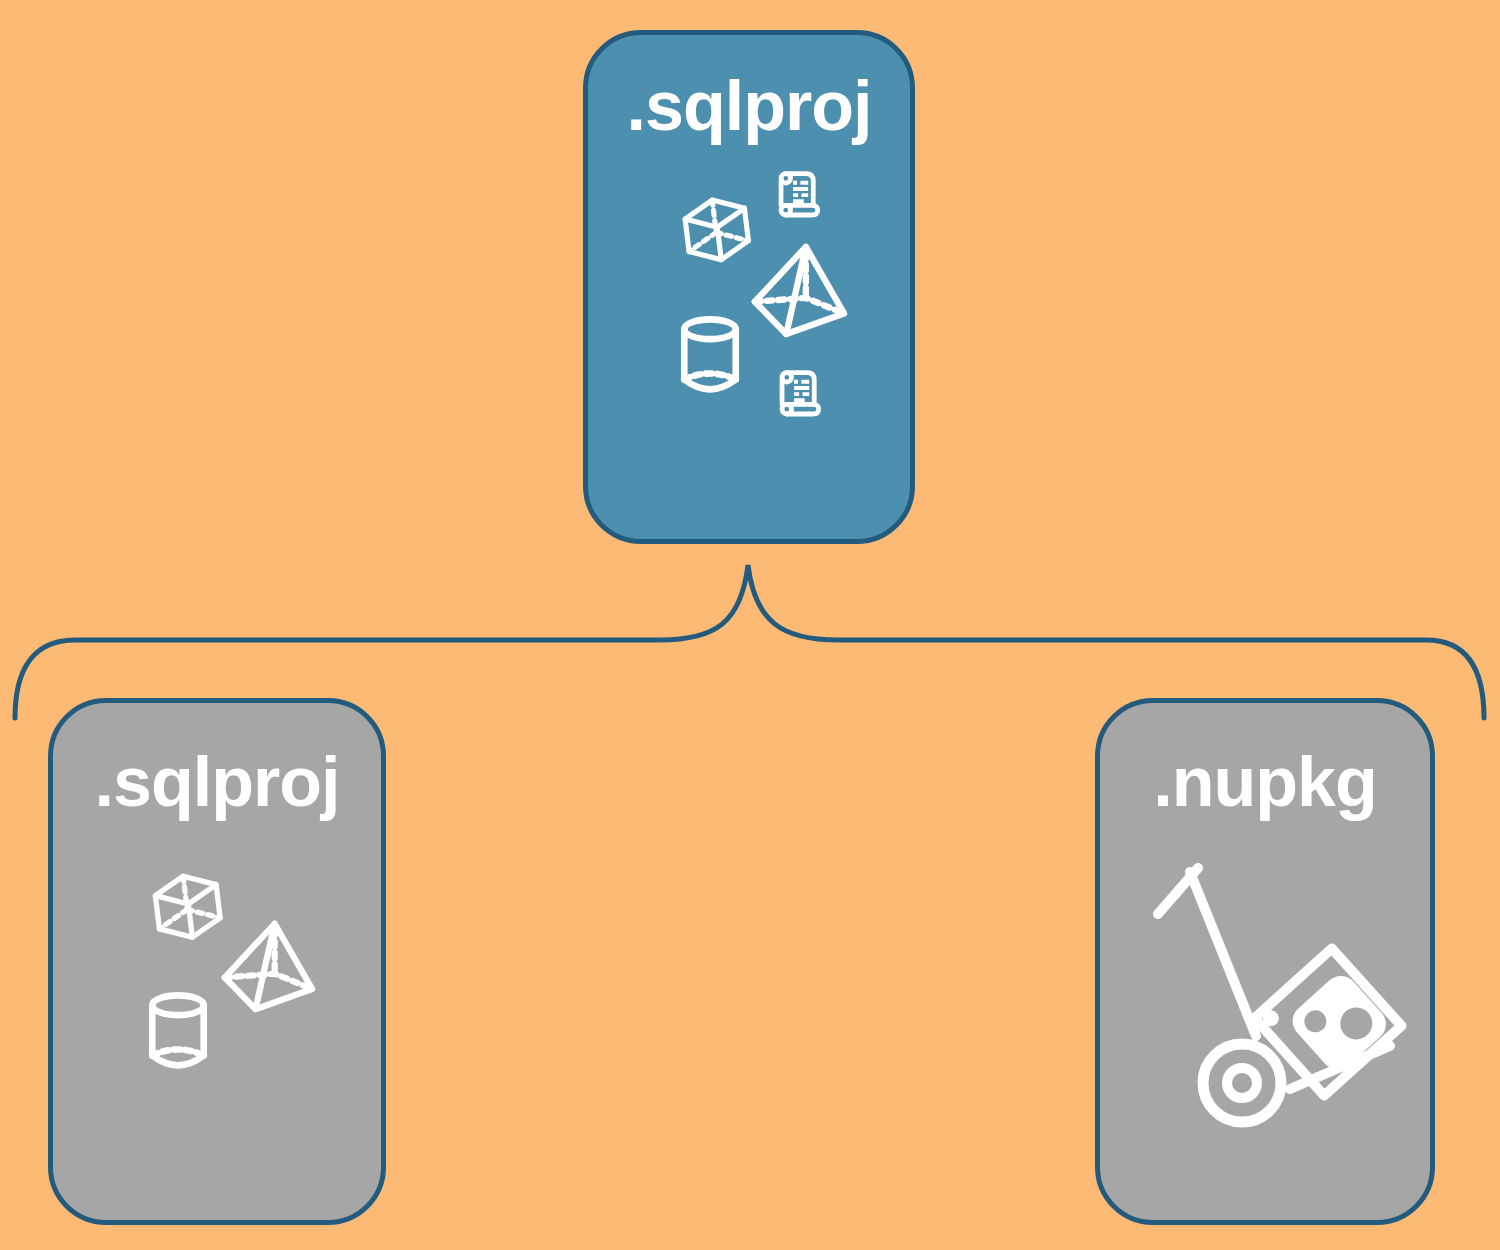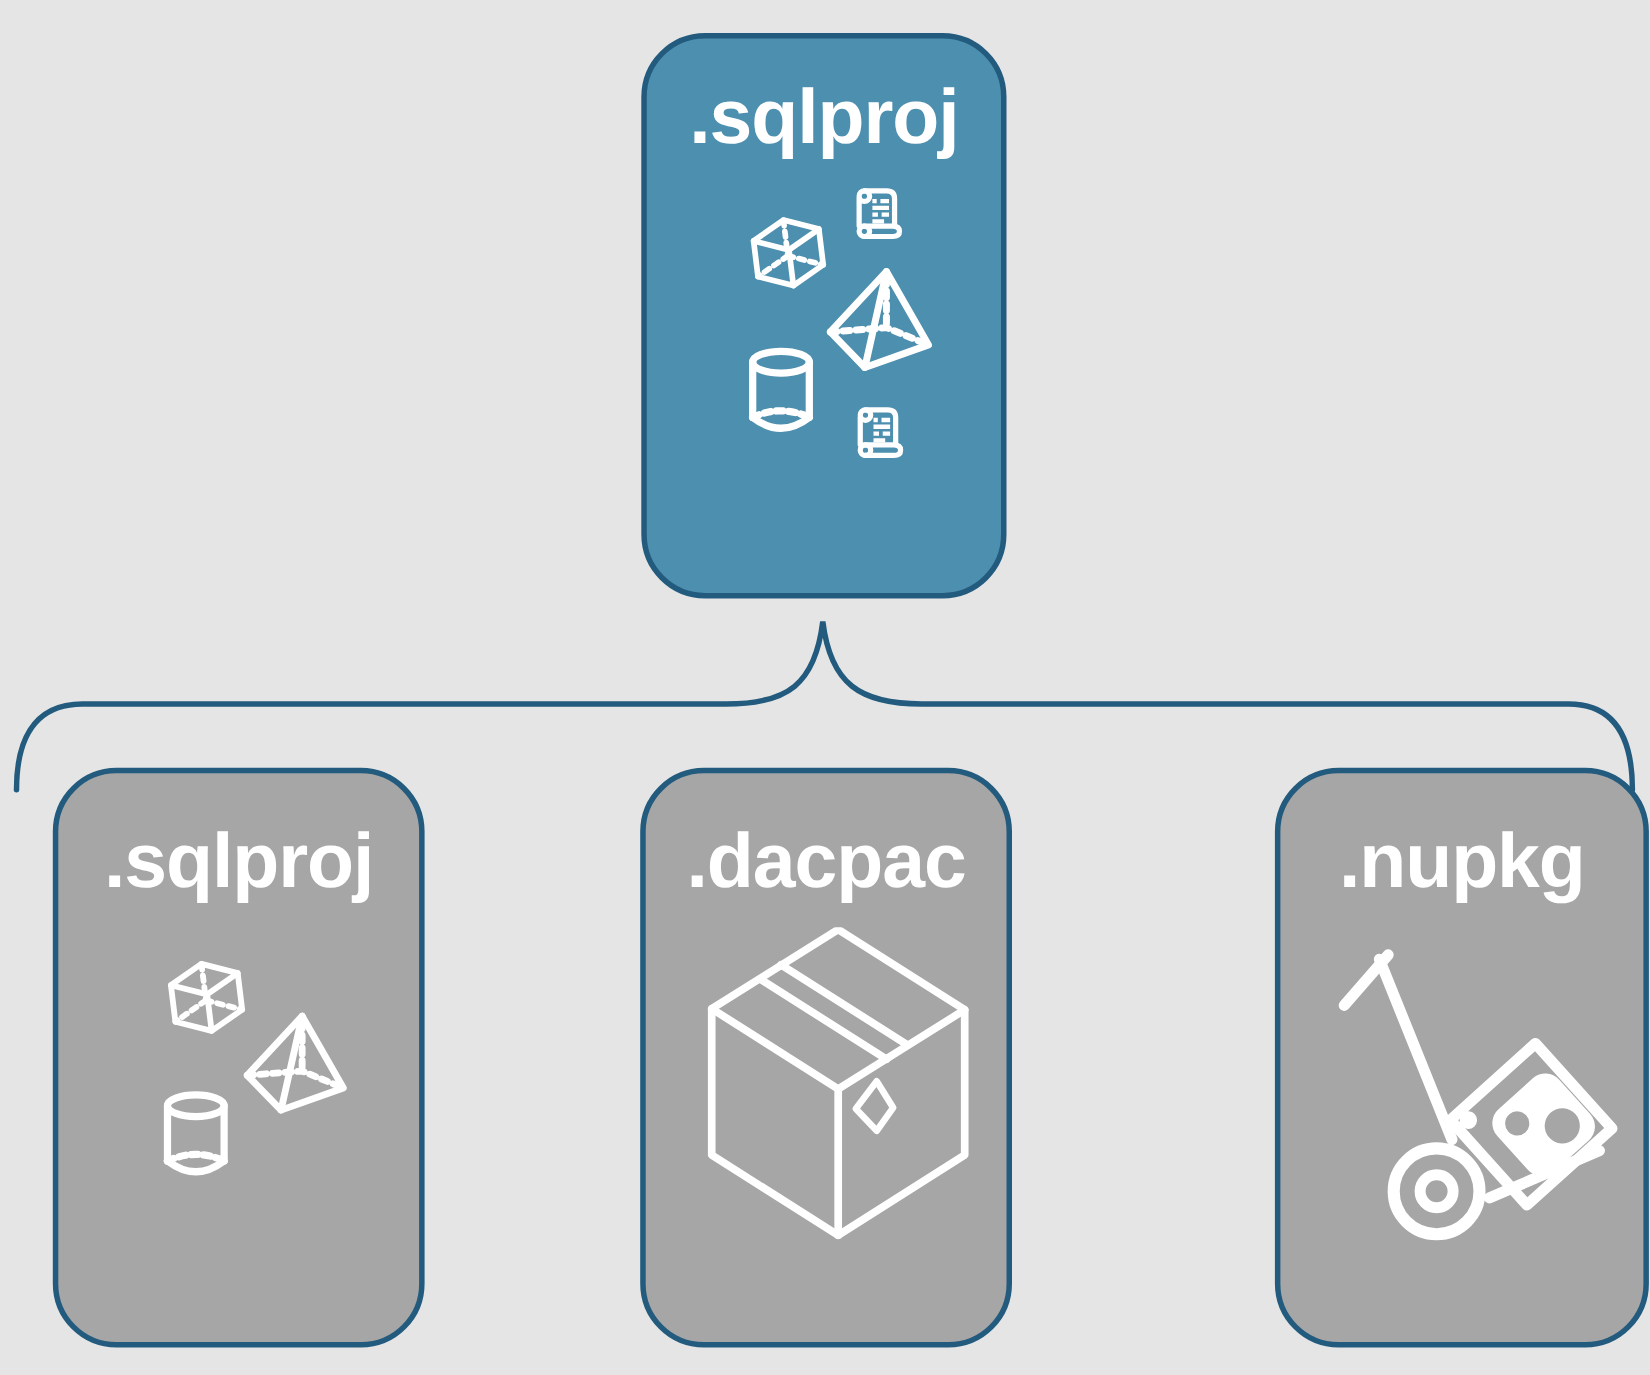--- a/index.html
+++ b/index.html
@@ -5,21 +5,21 @@
   :root{
     --accent:#4d8fae;
     --outline:#235b7e;
     --muted:#a6a6a6;
     --icon:#ffffff;
     --edge-text:#2a527a;
     --title-text:#ffffff;
   }
   html,body{margin:0;padding:0;background:#ffffff;}
   .canvas{
-    position:relative;width:1500px;height:1250px;background:#e5e5e5;overflow:hidden;
+    position:relative;width:1500px;height:1250px;background:#fdba74;overflow:hidden;
     font-family:"Liberation Sans",sans-serif;
   }
   .node{
     position:absolute;box-sizing:border-box;
     border:5px solid var(--outline);
     border-radius:58px;
   }
   .node.accent{background:var(--accent);}
   .node.muted{background:var(--muted);}
   .node-title{
@@ -120,34 +120,22 @@
     <svg class="icon" style="left:92px;top:288px;width:66px;height:80px" viewBox="0 0 100 120">
       <g fill="none" stroke="var(--icon)" stroke-width="10" stroke-linecap="round">
         <ellipse cx="50" cy="21" rx="39" ry="15"></ellipse>
         <path d="M11,21 L11,97 M89,21 L89,97"></path>
         <path d="M11,97 Q50,127 89,97"></path>
         <path d="M11,97 Q50,79 89,97" stroke-dasharray="9 8"></path>
       </g>
     </svg>
   </div>
 
-  <div class="node muted" style="left:582px;top:698px;width:338px;height:527px;">
-    <div class="node-title child-title">.dacpac</div>
 
-    <svg class="icon" style="left:56px;top:140px;width:240px;height:284px" viewBox="0 0 240 284">
-      <g fill="none" stroke="var(--icon)" stroke-width="7" stroke-linejoin="round" stroke-linecap="round">
-        <path d="M4,74 L119,2 L234,75 L234,207 L119,280 L4,207 Z"></path>
-        <path d="M4,74 L119,147 L234,75 M119,147 L119,280"></path>
-        <path d="M67,34 L182,107 M48,47 L163,120"></path>
-        <path d="M135,165 L154,140 L169,164 L154,185 Z" stroke-width="6"></path>
-      </g>
-    </svg>
-  </div>
-
-  <div class="node muted" style="left:1159px;top:698px;width:340px;height:527px;">
+  <div class="node muted" style="left:1095px;top:698px;width:340px;height:527px;">
     <div class="node-title child-title">.nupkg</div>
 
     <svg class="icon" style="left:52px;top:147px;width:265px;height:295px" viewBox="0 0 265 295">
       <g fill="none" stroke="var(--icon)" stroke-width="10" stroke-linecap="round">
         <path d="M6,64 L46,18"></path>
         <path d="M38,22 L104,186"></path>
         <path d="M138,239 L238,196"></path>
       </g>
       <g transform="translate(0,12) rotate(-42 176 160)">
         <rect x="124" y="108" width="104" height="104" fill="none" stroke="var(--icon)" stroke-width="10" stroke-linejoin="round"></rect>

